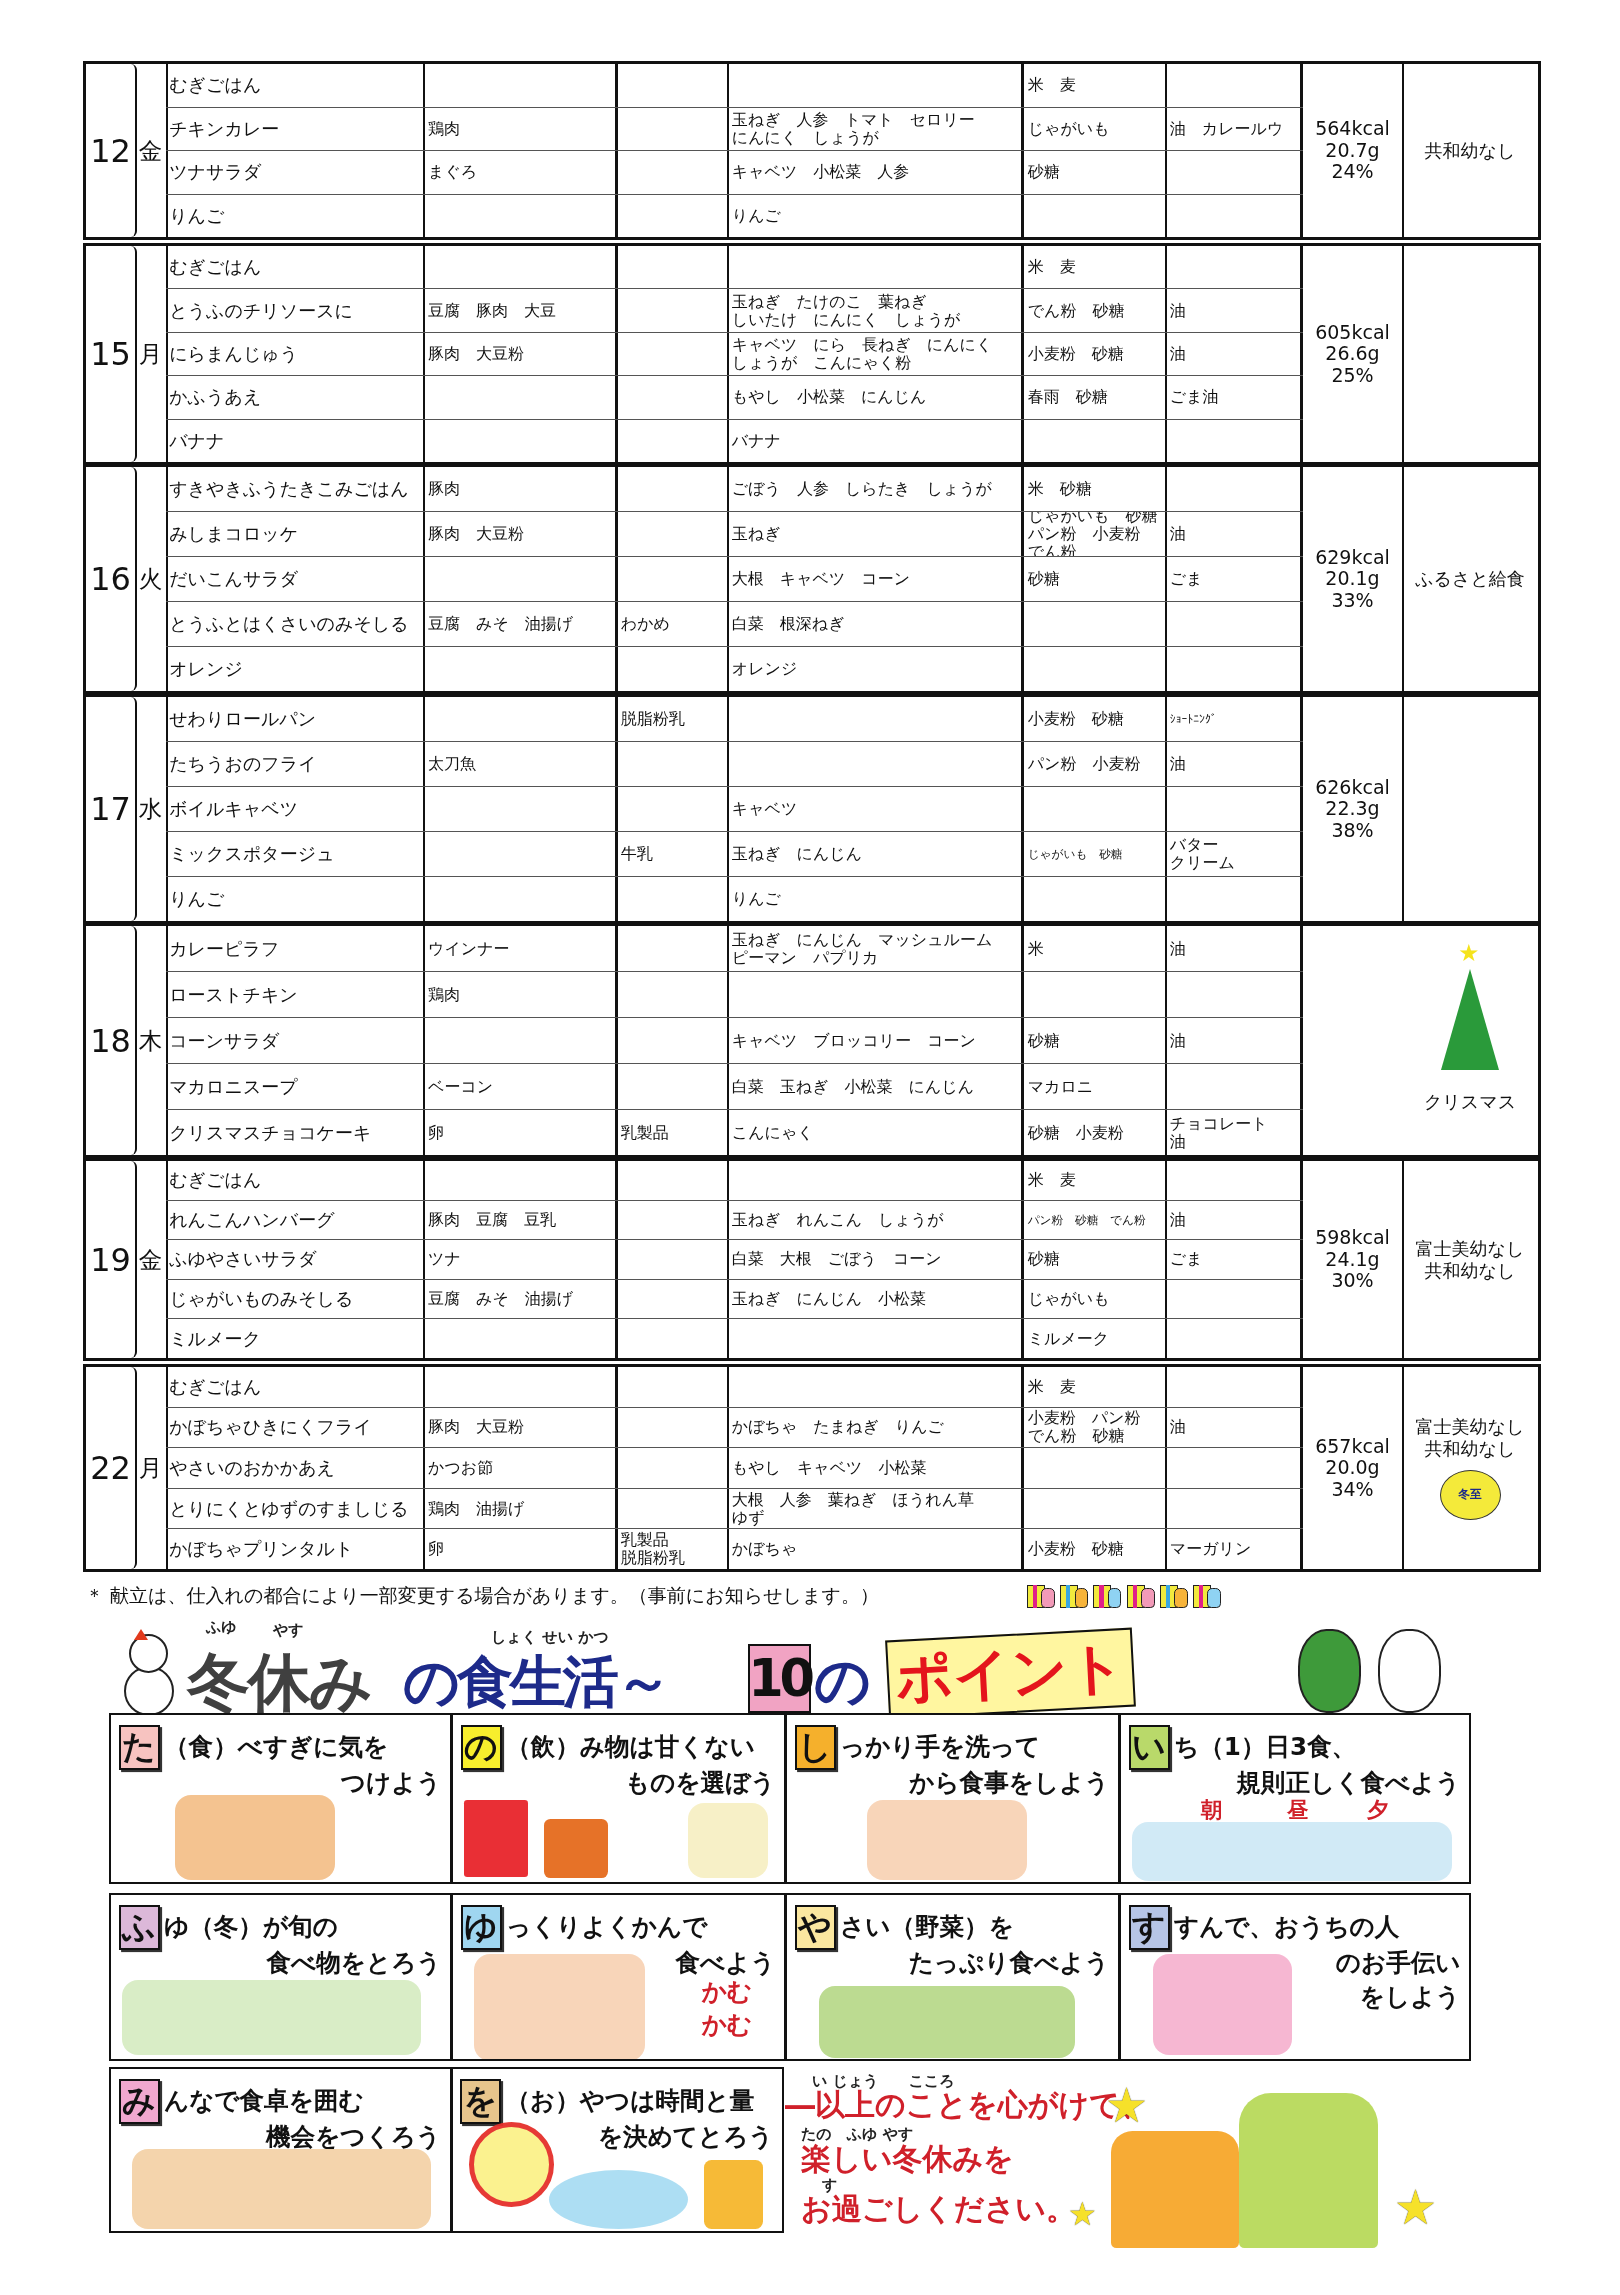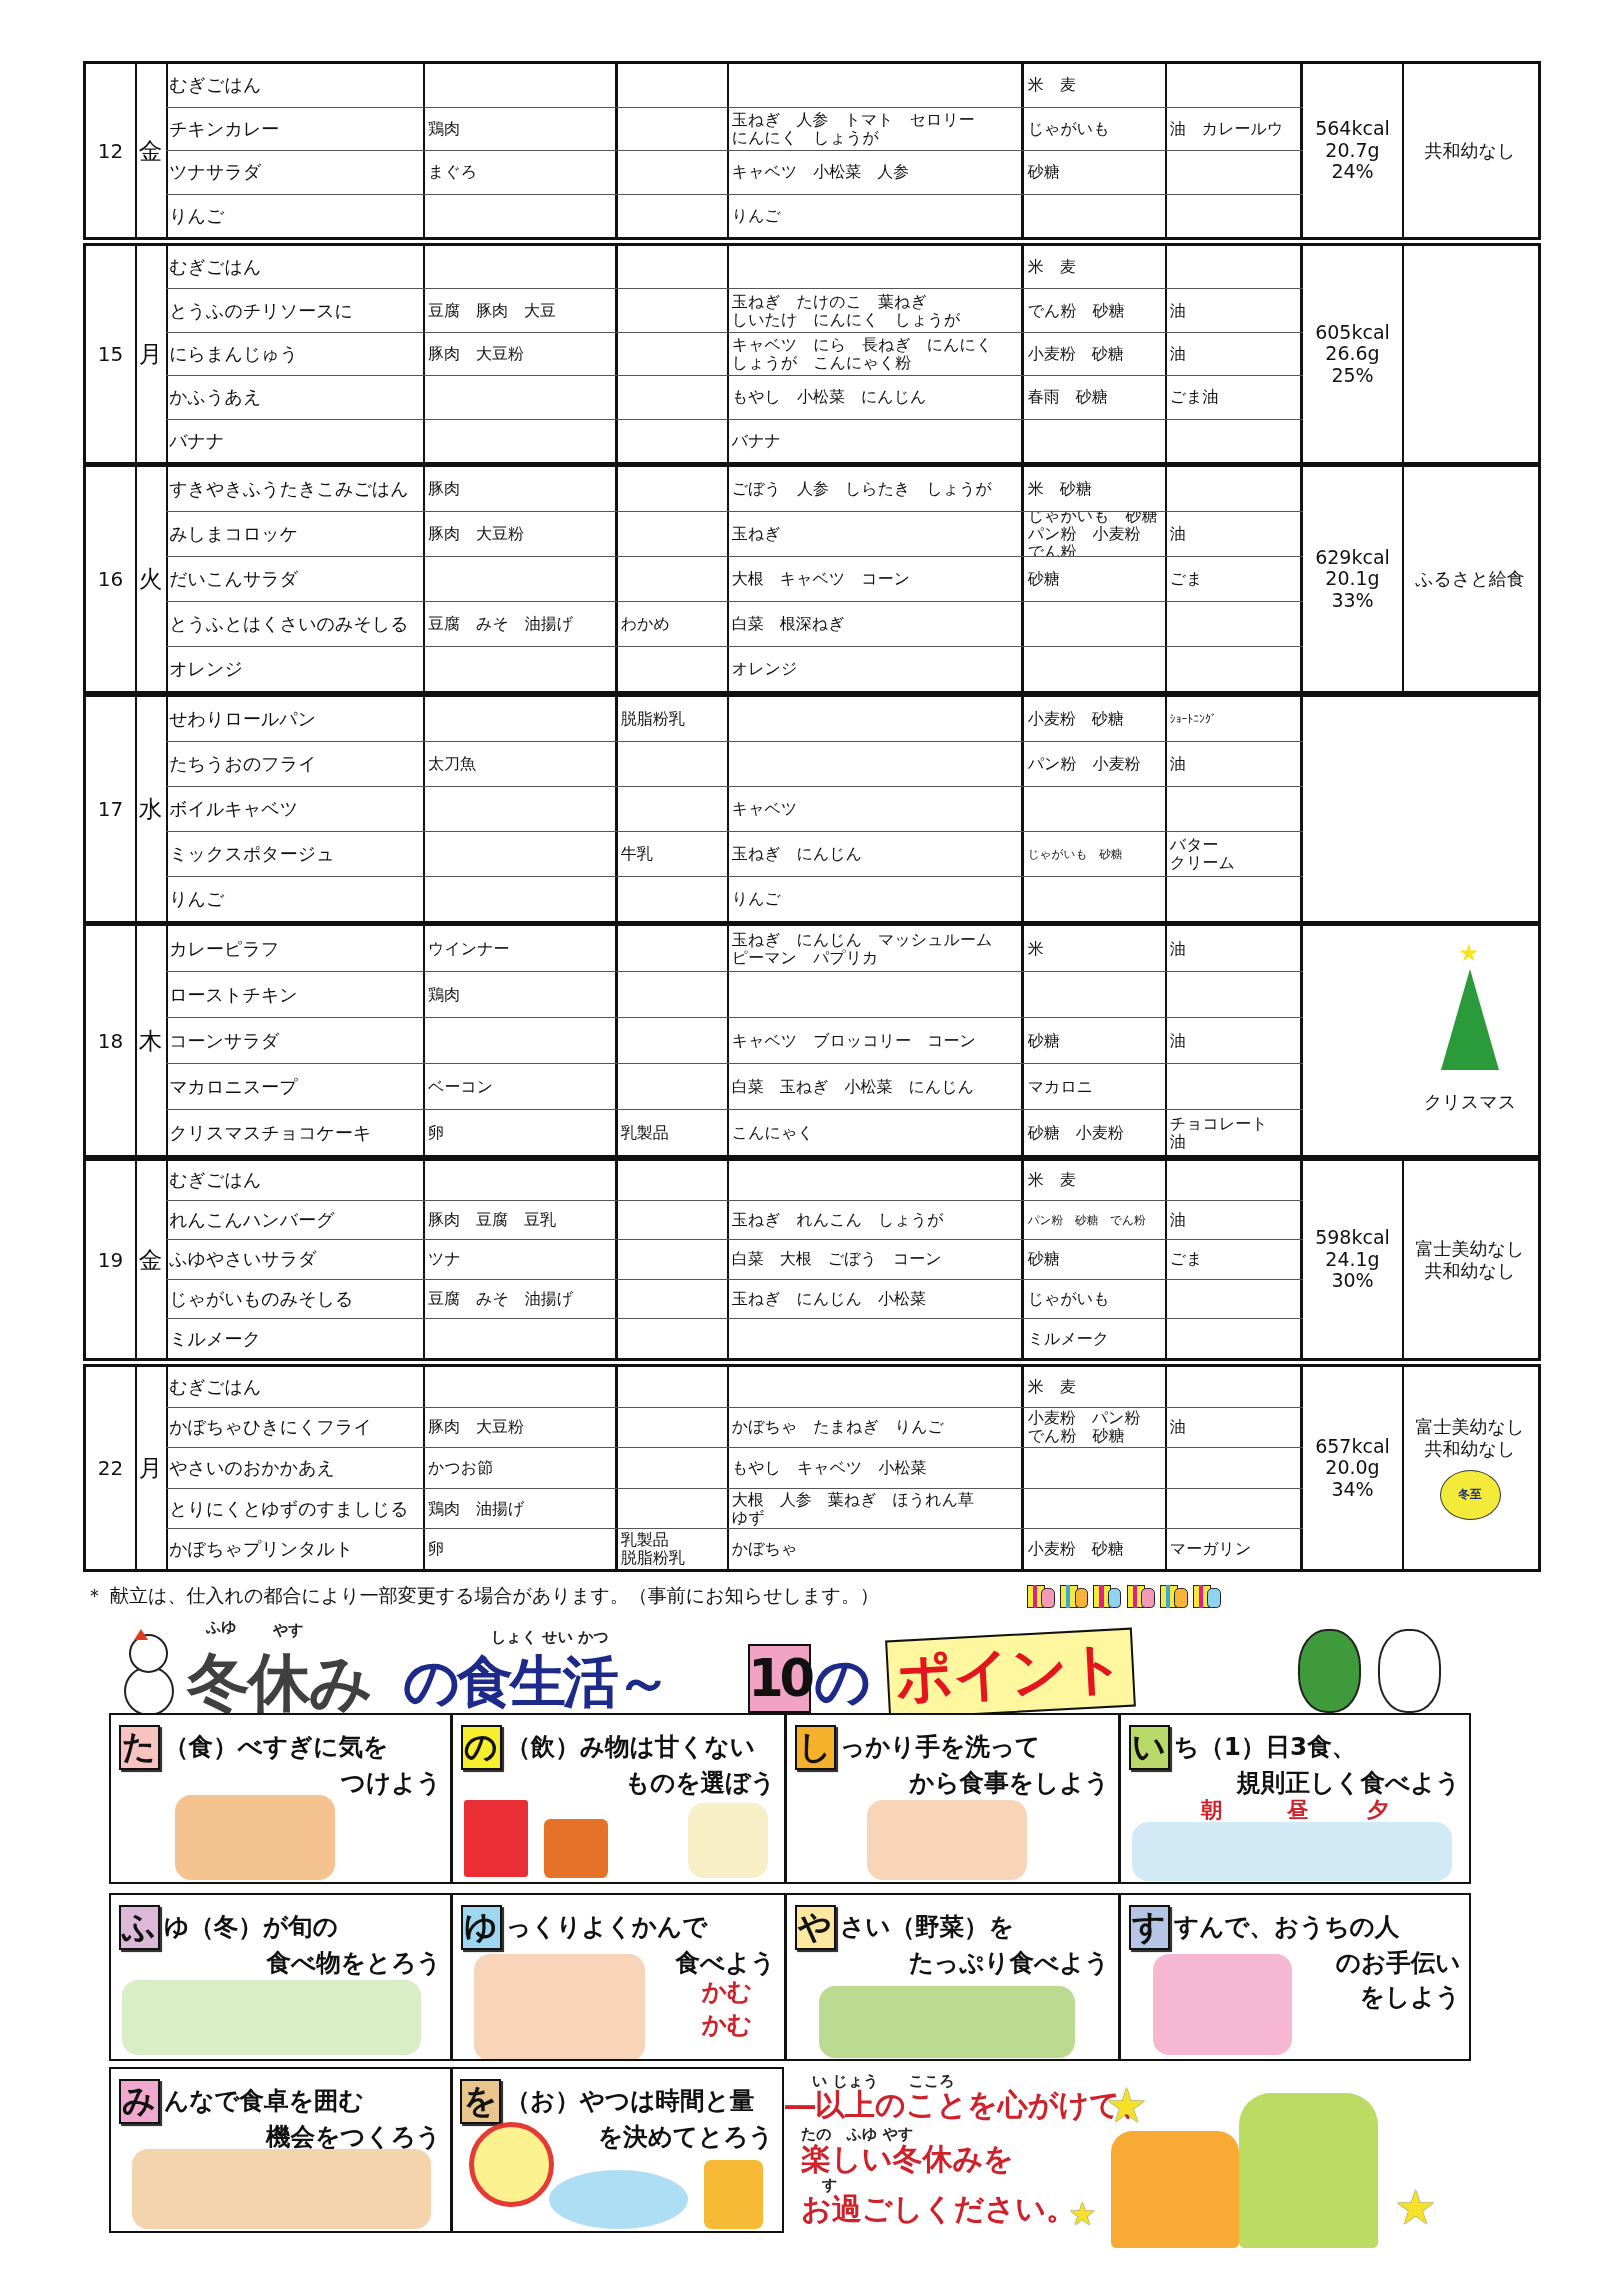--- a/index.html
+++ b/index.html
@@ -5,21 +5,21 @@
   html, body { margin:0; padding:0; background:#ffffff; }
   body { width:1621px; height:2295px; position:relative; overflow:hidden;
          font-family:"DejaVu Sans", "Liberation Sans", sans-serif; color:#111; }
   .abs { position:absolute; }
 
   
   #menu { position:absolute; left:83px; top:61px; width:1458px; }
   .day-block { position:absolute; left:0; width:1458px; box-sizing:border-box;
                border:3.2px solid #111; border-bottom-width:3.2px; background:#fff; }
   .day-num { position:absolute; left:0; top:0; bottom:0; width:49px; border-right:2.1px solid #111;
-             display:flex; align-items:center; justify-content:center; font-size:20px; }
+             display:flex; align-items:center; justify-content:center; font-size:32px;border-radius:6px; }
   .weekday { position:absolute; left:49px; top:0; bottom:0; width:31px; border-right:2.1px solid #111;
              display:flex; align-items:center; justify-content:center; font-size:23.5px; }
   .rows { position:absolute; left:80px; top:0; bottom:0; width:1137px; display:flex; flex-direction:column; }
   .row { flex:1; display:flex; border-bottom:1.6px solid #555; min-height:0; }
   .row:last-child { border-bottom:none; }
   .cell { box-sizing:border-box; border-right:2.1px solid #111; display:flex; align-items:center;
           padding:0 3.2px; font-size:16px; line-height:18px; white-space:pre-line; overflow:hidden; }
   .c-dish { width:266px; font-size:18px; }
   .c-red1 { width:198px; border-right-width:3.7px; }
   .c-red2 { width:114px; }
@@ -280,20 +280,25 @@
         </div>
         <div class="row">
           <div class="cell c-dish">りんご</div>
           <div class="cell c-red1"></div>
           <div class="cell c-red2"></div>
           <div class="cell c-green">りんご</div>
           <div class="cell c-yel1"></div>
           <div class="cell c-yel2"></div>
         </div>
       </div>
+    <div class="nutrition">
+      <div>626kcal</div>
+      <div>22.3g</div>
+      <div>38%</div>
+    </div>
     <div class="notes"><div></div></div>
   </div>
     <div class="day-block" style="top: 862px; height: 235px;">
     <div class="day-num">18</div>
     <div class="weekday">木</div>
     <div class="rows">
         <div class="row">
           <div class="cell c-dish">カレーピラフ</div>
           <div class="cell c-red1">ウインナー</div>
           <div class="cell c-red2"></div>

